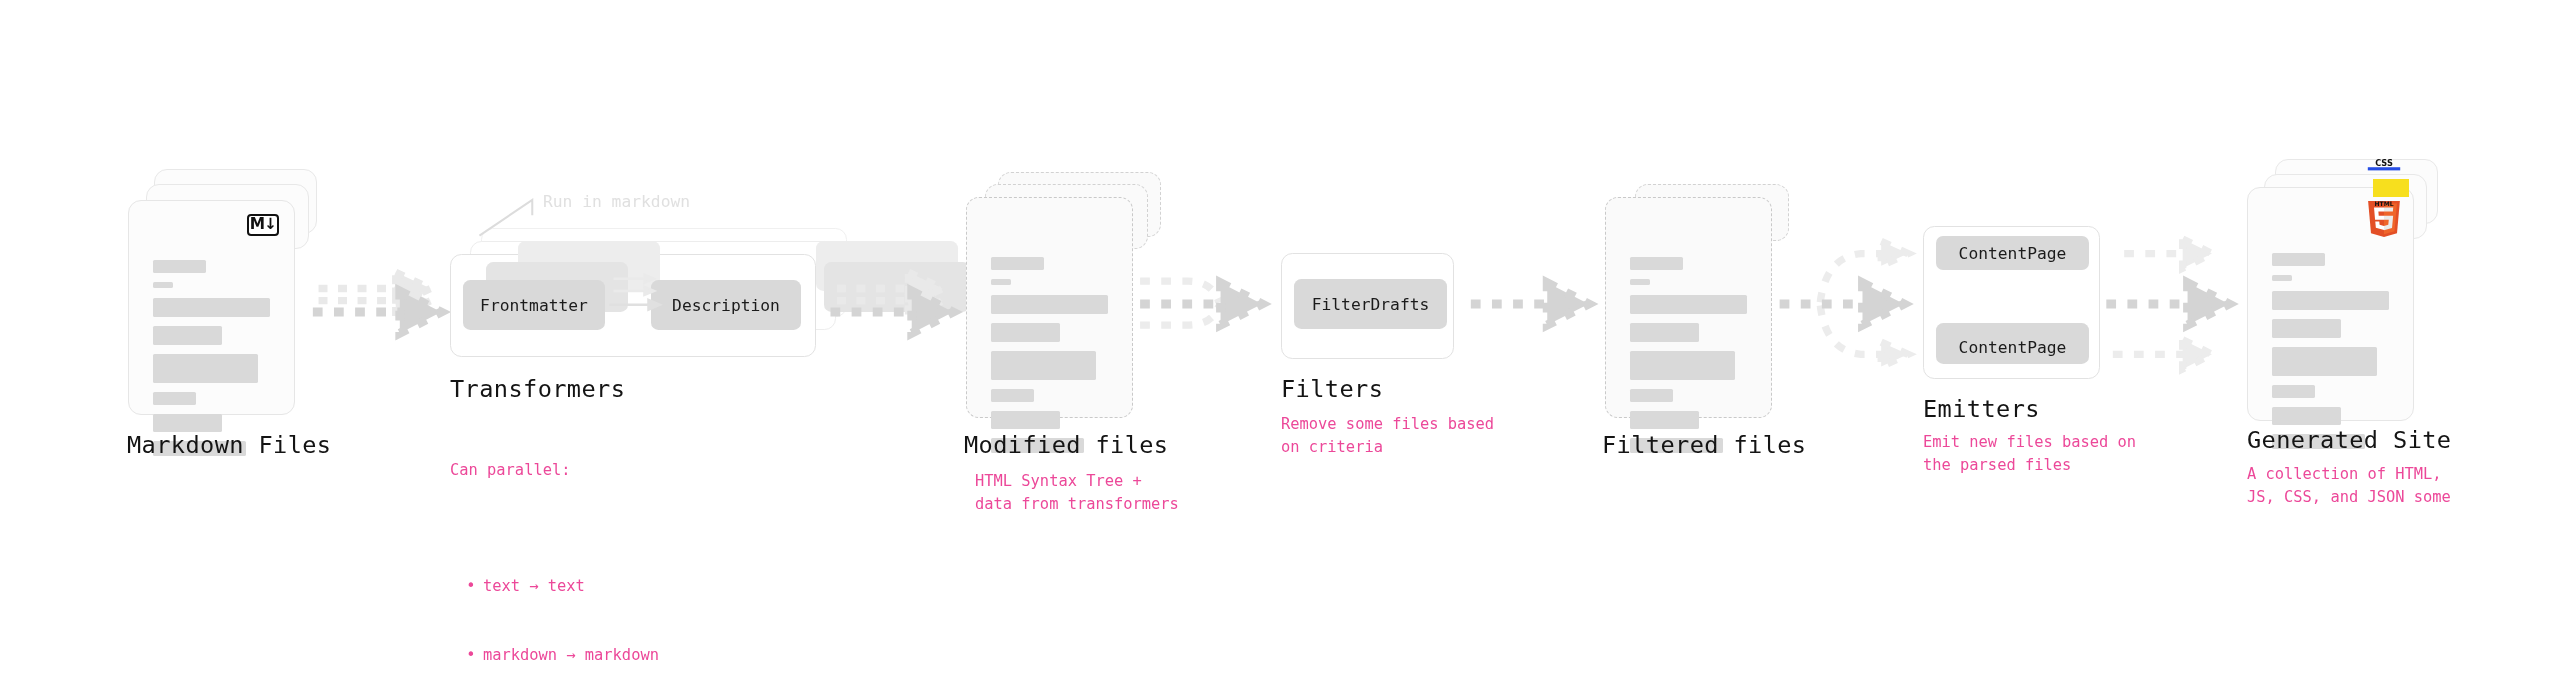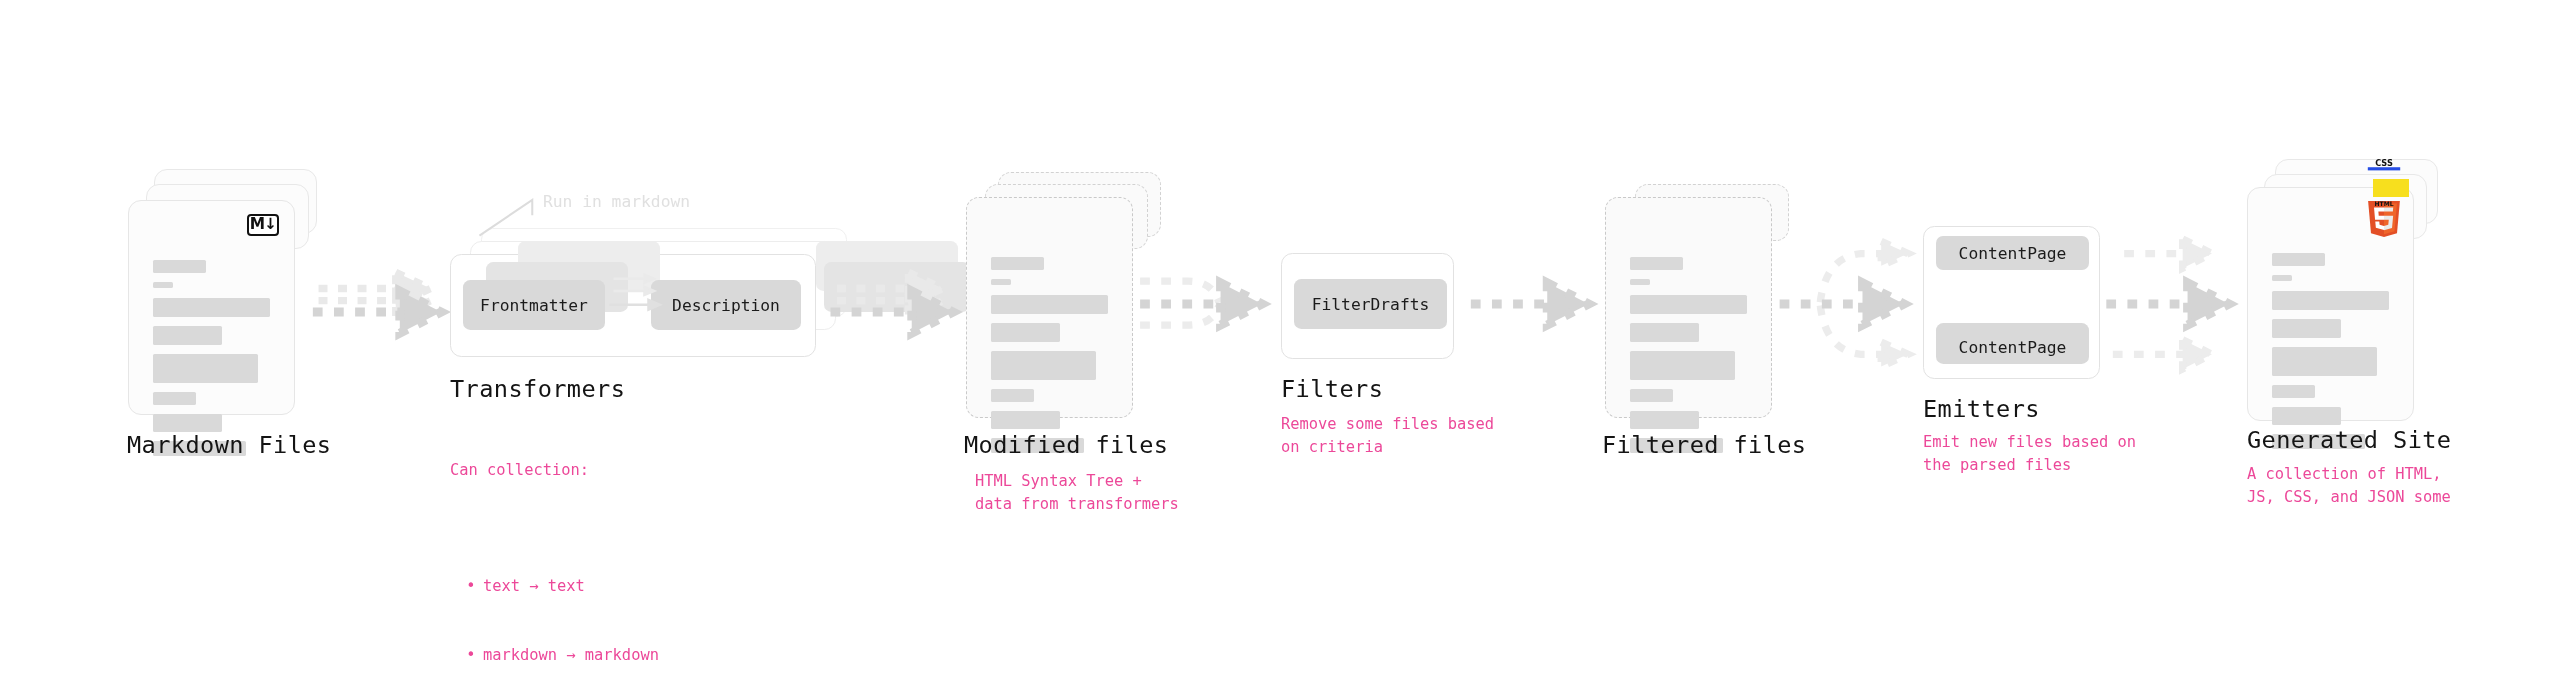--- a/index.html
+++ b/index.html
@@ -174,21 +174,21 @@
       </g>
 
       <path d="M 590 290 L 655 246 L 655 265" stroke="#dcdcdc" stroke-width="2.5" fill="none"></path>
     </svg>
 
     <div class="annot" style="left:543px;top:192px;">Run in markdown</div>
 
     <div class="title" style="left:450px;top:375px;">Transformers</div>
 
     <div class="sub" style="left:450px;top:413px;">
-      <div>Can collection:</div>
+      <div>Can parallel:</div>
       <ul>
         <li>text → text</li>
         <li>markdown → markdown</li>
         
       </ul>
     </div>
   </div>
 
   <svg class="conn" width="2576" height="681" viewBox="0 0 3170 838">
     <g stroke="#e9e9e9" stroke-width="9" stroke-dasharray="11 13" fill="#e9e9e9">

